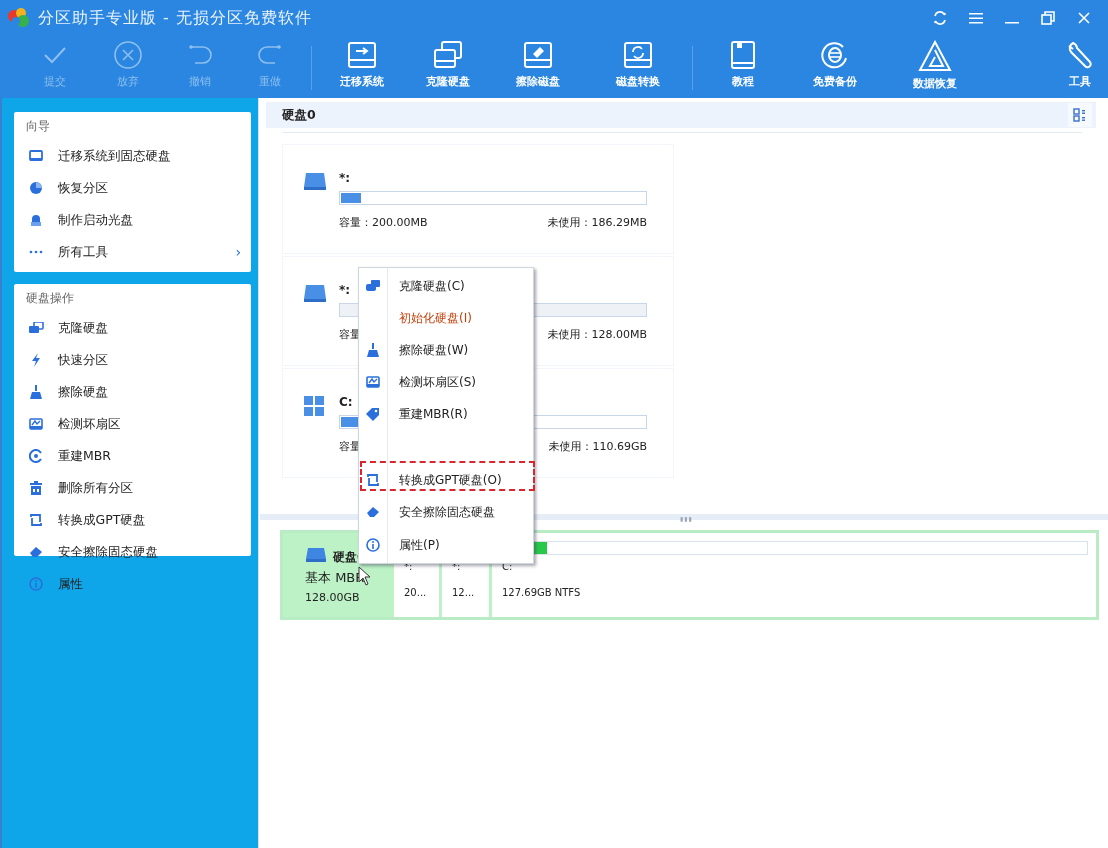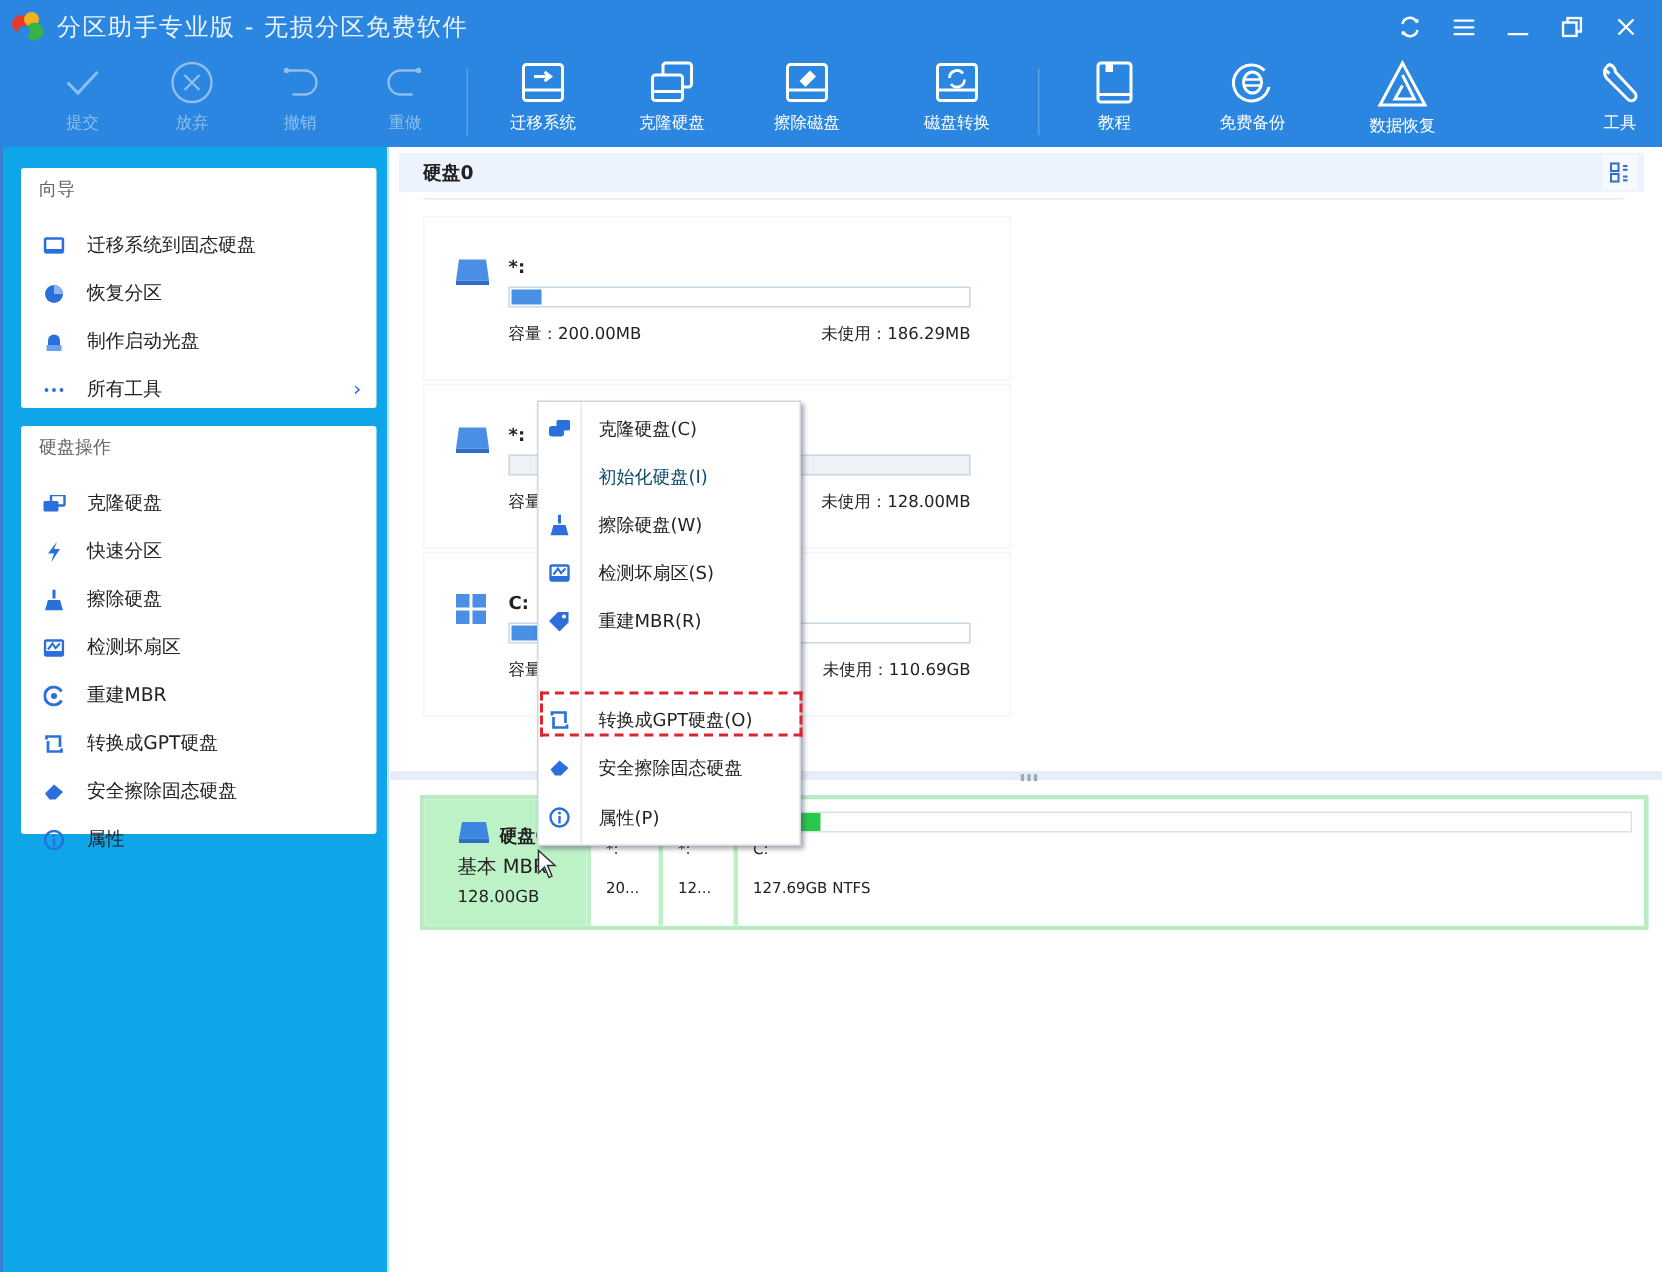--- a/index.html
+++ b/index.html
@@ -11,29 +11,29 @@
   .titlebar { position: absolute; left: 0; top: 0; width: 100%; height: 36px; }
   .app-logo { position: absolute; left: 8px; top: 8px; width: 24px; height: 20px; }
   .app-logo span { position: absolute; border-radius: 50%; }
   .app-title { position: absolute; left: 38px; top: 8px; font-size: 16px; color: #eaf3fd; letter-spacing: 1px; }
   .win-controls { position: absolute; right: 8px; top: 6px; display: flex; gap: 4px; }
   .win-btn { width: 32px; height: 24px; display: flex; align-items: center; justify-content: center; color: #e8f2fc; font-size: 16px; cursor: pointer; }
 
   .toolbar { position: absolute; left: 0; top: 36px; width: 100%; height: 62px; }
   .tool { position: absolute; top: 4px; width: 80px; height: 56px; text-align: center; cursor: pointer; }
   .tool svg { display: block; margin: 0 auto; }
-  .tool .lbl { display: block; font-size: 11px; margin-top: 4px; font-weight: normal; color: #fff; }
+  .tool .lbl { display: block; font-size: 11px; margin-top: 4px; font-weight: bold; color: #fff; }
   .tool.disabled .lbl { color: #8ebfee; font-weight: normal; }
   .tsep { position: absolute; top: 10px; width: 1px; height: 44px; background: #5aa2e8; }
 
   
   .sidebar { position: absolute; left: 0; top: 98px; width: 259px; height: 750px; background: #0ea5e9; border-right: 1px solid #d6e2f2; border-left: 2px solid #3a7fd0; }
   .panel { position: absolute; left: 12px; width: 237px; background: #fff; border-radius: 2px; }
   .panel-title { font-size: 12px; color: #666; padding: 0 0 0 12px; height: 28px; line-height: 28px; }
-  .sitem { height: 32px; display: flex; align-items: flex-end; padding-left: 14px; cursor: pointer; position: relative; }
+  .sitem { height: 32px; display: flex; align-items: center; padding-left: 14px; cursor: pointer; position: relative; }
   .sitem .ic { width: 16px; height: 16px; display: flex; align-items: center; justify-content: center; margin-right: 14px; color: #2a6fdc; }
   .sitem .tx { font-size: 12.5px; color: #222; }
   .sitem .chev { position: absolute; right: 10px; color: #2a6fdc; font-size: 14px; }
 
   
   .main { position: absolute; left: 260px; top: 98px; width: 848px; height: 556px; background: #fff; }
   .disk-header { position: absolute; left: 6px; top: 4px; width: 830px; height: 26px; background: #edf3fc; }
   .disk-header .t { position: absolute; left: 16px; top: 5px; font-size: 12.5px; font-weight: bold; color: #222; }
   .view-toggle { position: absolute; right: 4px; top: 1px; width: 24px; height: 24px; background: #f6f9fe; display: flex; align-items: center; justify-content: center; cursor: pointer; }
   .hdr-line { position: absolute; left: 22px; top: 34px; width: 800px; height: 1px; background: #e4eaf2; }
@@ -60,21 +60,21 @@
   .pblk .l2 { position: absolute; left: 10px; top: 54px; font-size: 10px; }
   .pblk .mbar { position: absolute; left: 6px; top: 8px; right: 8px; height: 14px; border: 1px solid #d8e2ec; }
   .pblk .mbar .fill { position: absolute; left: 0; top: 0; bottom: 0; background: #28c94a; }
 
   
   .ctx { position: absolute; left: 358px; top: 267px; width: 176px; height: 297px; background: #fff; border: 1px solid #cfd6de; box-shadow: 2px 2px 3px rgba(60,60,80,0.45); z-index: 10; }
   .ctx .gutter { position: absolute; left: 28px; top: 0; bottom: 0; width: 1px; background: #e6e9ee; }
   .mi { position: absolute; left: 0; width: 174px; height: 32px; display: flex; align-items: center; cursor: pointer; }
   .mi .mic { width: 28px; display: flex; justify-content: center; color: #2a6fdc; }
   .mi .mtx { margin-left: 12px; font-size: 12px; color: #222; }
-  .mi.disabled .mtx { color: #0c4a6e; }
+  .mi.disabled .mtx { color: #c2410c; }
   .hl-box { position: absolute; left: 360px; top: 461px; width: 175px; height: 30px; border: 2px dashed #d9252b; z-index: 11; pointer-events: none; }
 
   .cursor { position: absolute; left: 358px; top: 566px; z-index: 12; }
 </style>
 </head>
 <body>
 
 <div class="topbar">
   <div class="titlebar">
     <div class="app-logo">
@@ -297,20 +297,32 @@
       <span class="tx">检测坏扇区</span>
     </div>
     <div class="sitem">
       <span class="ic">
           <svg width="14" height="14" viewBox="0 0 14 14">
             <path d="M12 4 A6 6 0 1 0 12 10" fill="none" stroke="#2a6fdc" stroke-width="2"></path>
             <circle cx="7" cy="7" r="2" fill="#2a6fdc"></circle>
           </svg>
         </span>
       <span class="tx">重建MBR</span>
+    </div>
+    <div class="sitem">
+      <span class="ic">
+          <svg width="12" height="14" viewBox="0 0 12 14">
+            <rect x="4" y="0" width="4" height="2" fill="#2a6fdc"></rect>
+            <rect x="0" y="2" width="12" height="2" fill="#2a6fdc"></rect>
+            <rect x="1" y="5" width="10" height="9" fill="#2a6fdc"></rect>
+            <rect x="3" y="8" width="2" height="3" fill="#fff"></rect>
+            <rect x="7" y="8" width="2" height="3" fill="#fff"></rect>
+          </svg>
+        </span>
+      <span class="tx">删除所有分区</span>
     </div>
     <div class="sitem">
       <span class="ic">
           <svg width="14" height="14" viewBox="0 0 14 14">
             <path d="M2 4 V2 H11 V9" fill="none" stroke="#2a6fdc" stroke-width="1.8"></path>
             <path d="M12 10 V12 H3 V5" fill="none" stroke="#2a6fdc" stroke-width="1.8"></path>
           </svg>
         </span>
       <span class="tx">转换成GPT硬盘</span>
     </div>

